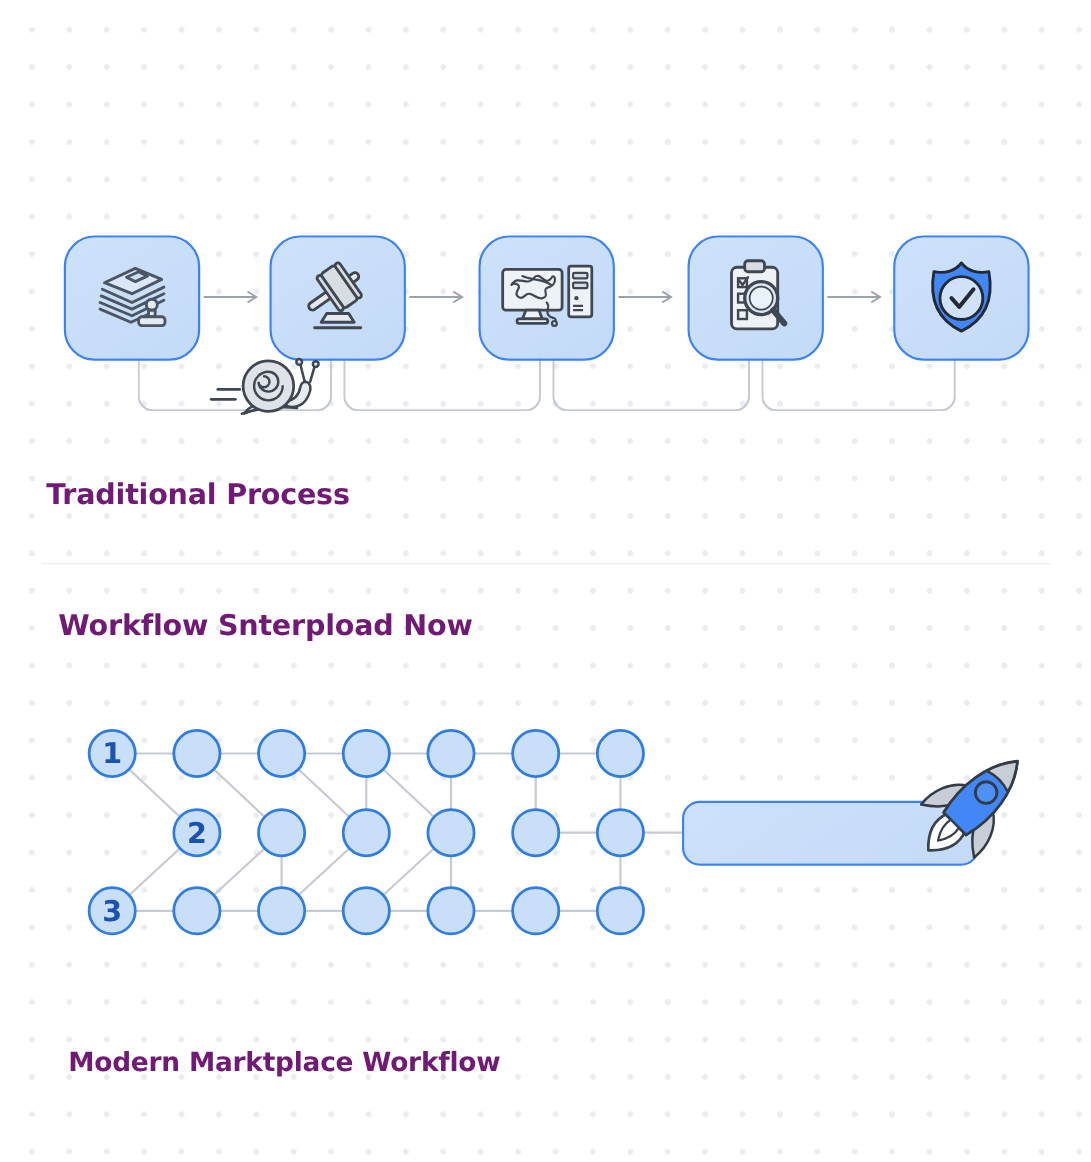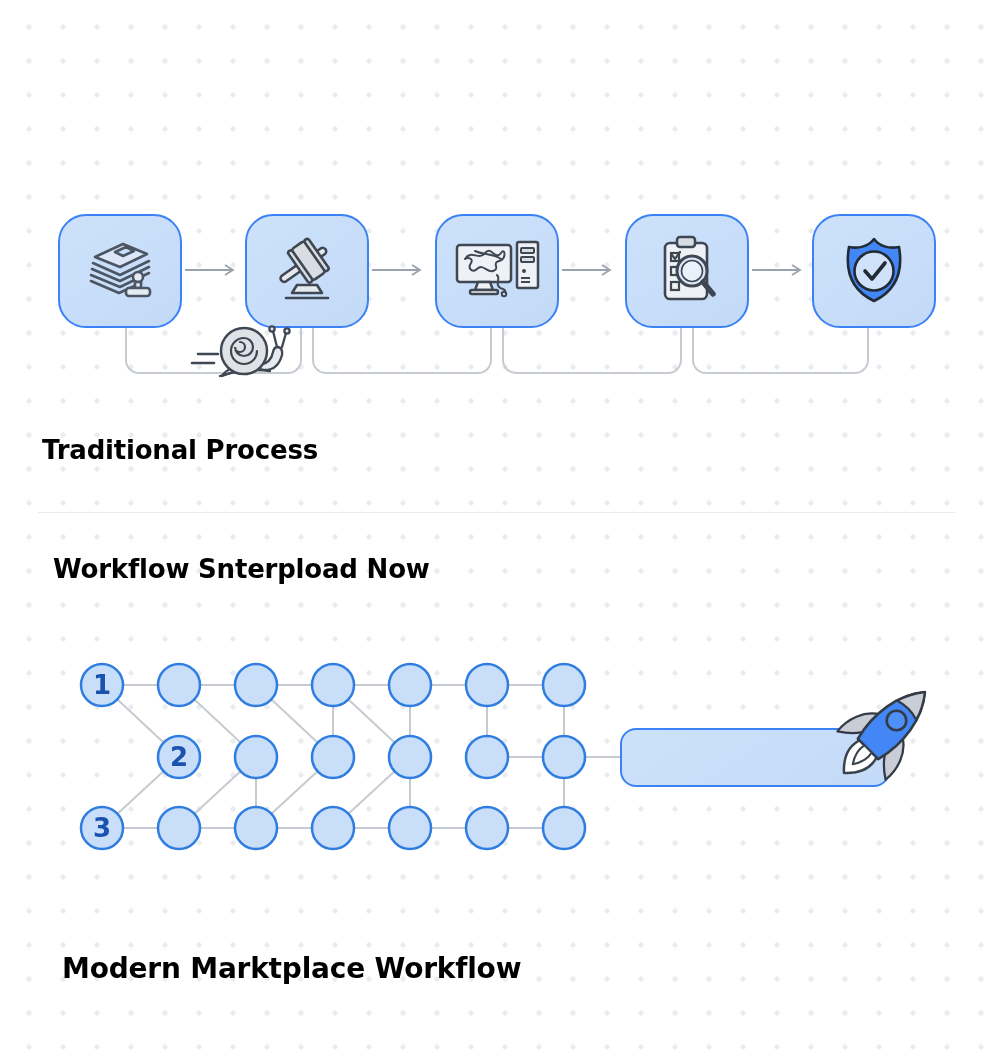--- a/index.html
+++ b/index.html
@@ -20,21 +20,21 @@
   }
   .loop{
     position:absolute;top:300px;height:74px;z-index:1;
     border-left:2px solid #c6cbd2;border-right:2px solid #c6cbd2;border-bottom:2px solid #c6cbd2;
     border-radius:0 0 14px 14px;box-sizing:border-box;
   }
   .flow-arrow{position:absolute;top:264px;z-index:2;}
   .snail-wrap{position:absolute;left:152px;top:318px;z-index:3;}
   
   .heading{
-    position:absolute;color:#000000;font-weight:700;font-size:25px;
+    position:absolute;color:#701a75;font-weight:700;font-size:25px;
     letter-spacing:-0.2px;white-space:nowrap;z-index:2;
   }
   .divider{position:absolute;left:38px;top:512px;width:917px;height:1px;background:#e9ebee;z-index:1;}
   
   #network-svg{position:absolute;left:0;top:0;z-index:1;}
   .launch-rect{
     position:absolute;left:620px;top:728px;width:270px;height:59px;
     background:linear-gradient(145deg,#cde1fa,#c3daf8);
     border:2.5px solid #3b82f6;border-radius:16px;z-index:2;box-sizing:border-box;
   }
@@ -160,21 +160,21 @@
     <path d="M70,58 Q95,48 113,52 Q126,52 130,37 Q131,30 126,29 Q122,29 121,34 Q119,45 108,47 L80,50 Q73,53 70,58 Z" fill="#e7eaee" stroke="#3f4752" stroke-width="2.3" stroke-linejoin="round"></path>
     <path d="M68,58 Q95,50 118,53" fill="none" stroke="#3f4752" stroke-width="2.3" stroke-linecap="round"></path>
     <circle cx="92" cy="33" r="23" fill="#dfe3e8" stroke="#3f4752" stroke-width="2.5"></circle>
     <path d="M92,33 m13,0 a13,13 0 1,1 -13,-13 a9,9 0 1,1 -9,9 a5,5 0 1,0 5,-5" fill="none" stroke="#3f4752" stroke-width="2.2" stroke-linecap="round"></path>
   </svg>
 </div>
 
 <div class="heading" style="left:42px;top:435px;font-size:26px;">Traditional Process</div>
 <div class="divider"></div>
 <div class="heading" style="left:53px;top:554px;font-size:26px;">Workflow Snterpload Now</div>
-<div class="heading" style="left:62px;top:952px;font-size:28px;">Modern Marktplace Workflow</div>
+<div class="heading" style="left:62px;top:952px;font-size:24px;">Modern Marktplace Workflow</div>
 
 <svg id="network-svg" width="992" height="1056" viewBox="0 0 992 1056">
     <line x1="102" y1="685" x2="179" y2="685" stroke="#c6cbd2" stroke-width="2"></line>
     <line x1="179" y1="685" x2="256" y2="685" stroke="#c6cbd2" stroke-width="2"></line>
     <line x1="256" y1="685" x2="333" y2="685" stroke="#c6cbd2" stroke-width="2"></line>
     <line x1="333" y1="685" x2="410" y2="685" stroke="#c6cbd2" stroke-width="2"></line>
     <line x1="410" y1="685" x2="487" y2="685" stroke="#c6cbd2" stroke-width="2"></line>
     <line x1="487" y1="685" x2="564" y2="685" stroke="#c6cbd2" stroke-width="2"></line>
     <line x1="102" y1="828" x2="179" y2="828" stroke="#c6cbd2" stroke-width="2"></line>
     <line x1="179" y1="828" x2="256" y2="828" stroke="#c6cbd2" stroke-width="2"></line>

